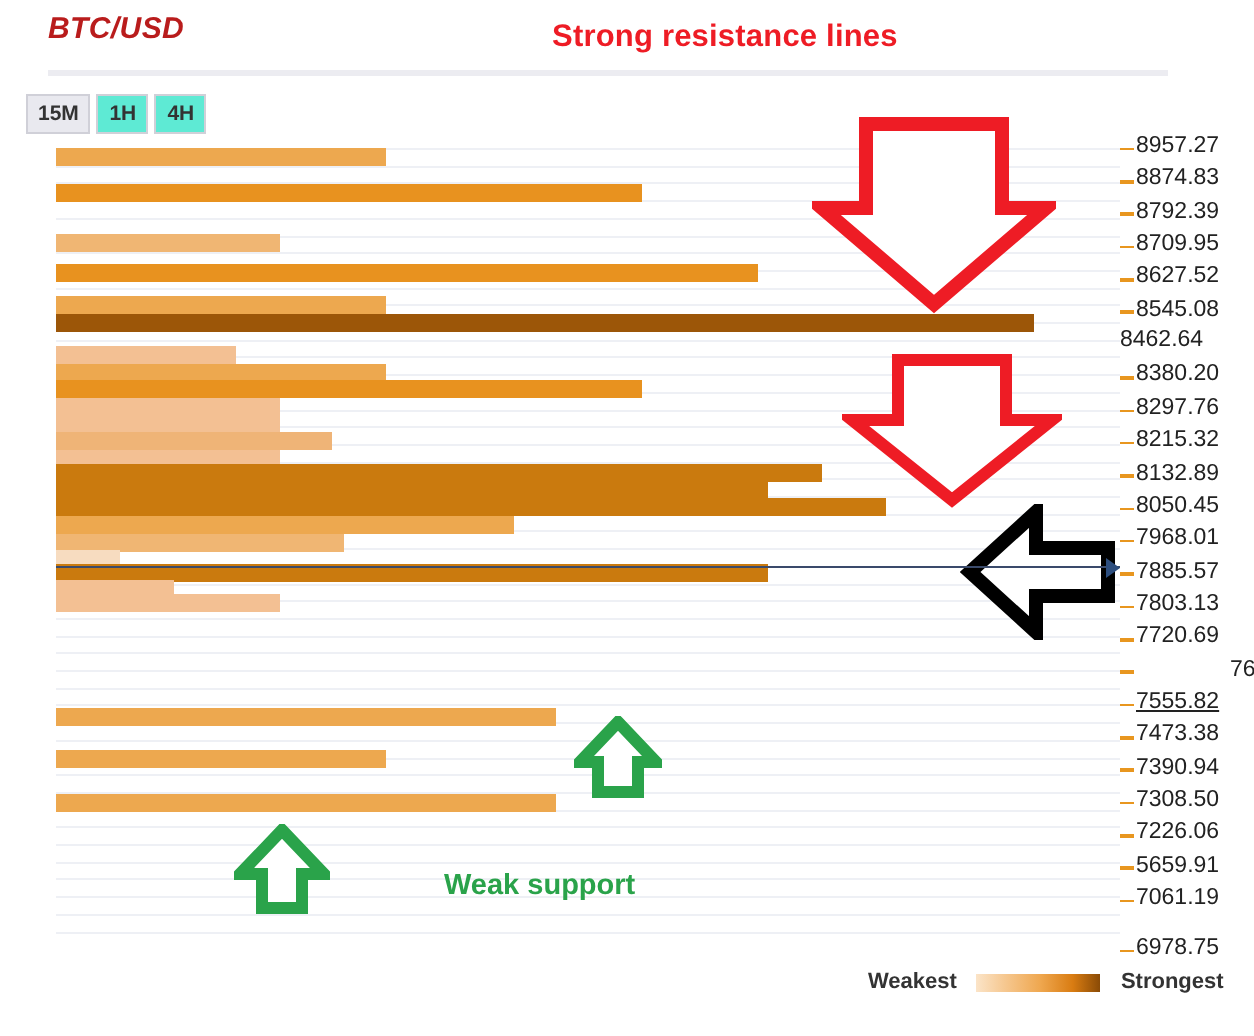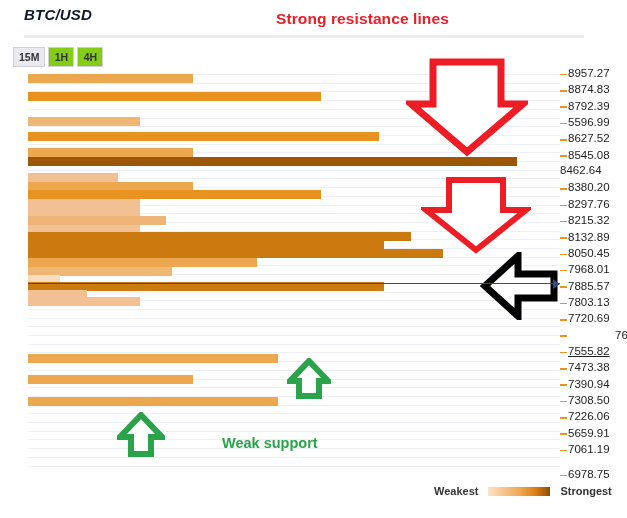--- a/index.html
+++ b/index.html
@@ -10,38 +10,38 @@
     overflow:hidden;
     position:relative;
   }
   #app{position:relative;width:627px;height:518px;}
 
   
   .title-row{position:absolute;left:0;top:0;width:627px;height:38px;}
   .pair-title{
     position:absolute;left:24px;top:6px;
     font-size:15px;font-weight:bold;font-style:italic;
-    color:#0f172a;letter-spacing:.2px;
+    color:#b91c1c;letter-spacing:.2px;
   }
   .headline{
     position:absolute;left:276px;top:10px;
     font-size:15.5px;font-weight:bold;color:#ee1c25;
     letter-spacing:.1px;
   }
   .title-rule{
     position:absolute;left:24px;top:35px;width:560px;height:3px;
     background:#ececf1;
   }
 
   
   .tabs{position:absolute;left:13px;top:47px;display:flex;gap:3px;}
   .tab{
     min-width:26px;height:20px;
     border:1px solid #d0d0d8;
-    background:#84cc16;
+    background:#5eead4;
     color:#333;
     font-size:10.5px;font-weight:bold;
     display:flex;align-items:center;justify-content:center;
     padding:0 5px;
     box-sizing:border-box;
     cursor:pointer;
   }
   .tab.active{background:#e9e9ef;}
 
   
@@ -199,21 +199,21 @@
       <div class="axis-item" style="top: 16.35px;">
         <span class="axis-tick"></span>
         <span>8874.83</span>
       </div>
       <div class="axis-item" style="top: 32.7px;">
         <span class="axis-tick"></span>
         <span>8792.39</span>
       </div>
       <div class="axis-item" style="top: 49.05px;">
         <span class="axis-tick"></span>
-        <span>5596.99</span>
+        <span>8709.95</span>
       </div>
       <div class="axis-item" style="top: 65.4px;">
         <span class="axis-tick"></span>
         <span>8627.52</span>
       </div>
       <div class="axis-item" style="top: 81.75px;">
         <span class="axis-tick"></span>
         <span>8545.08</span>
       </div>
       <div class="axis-item" style="top: 95px; flex-direction: column;">

